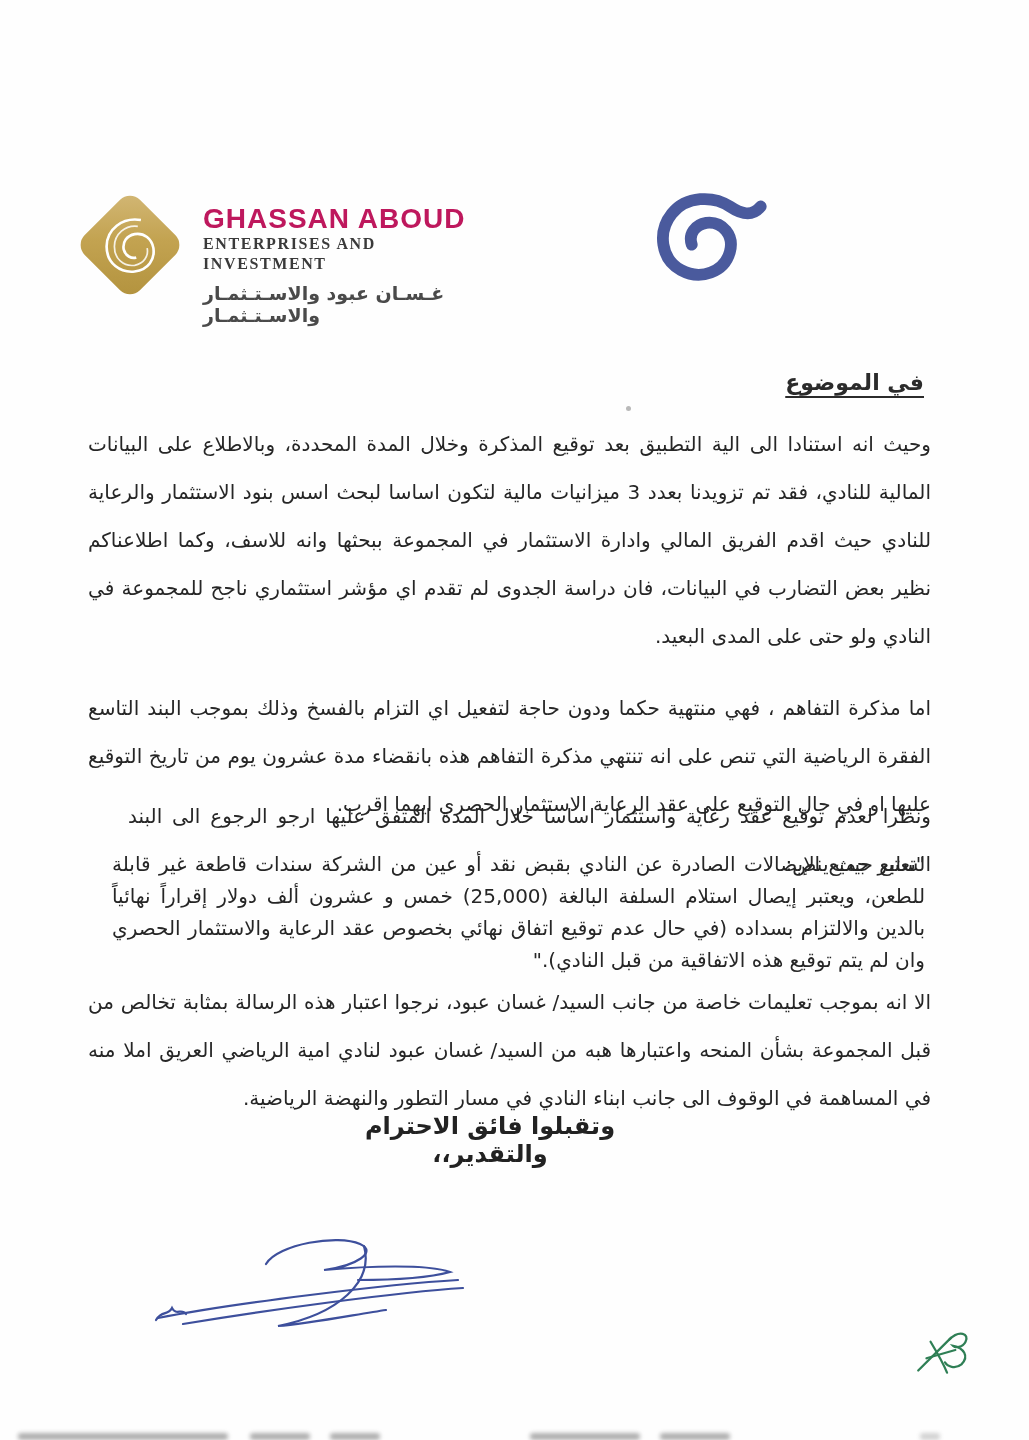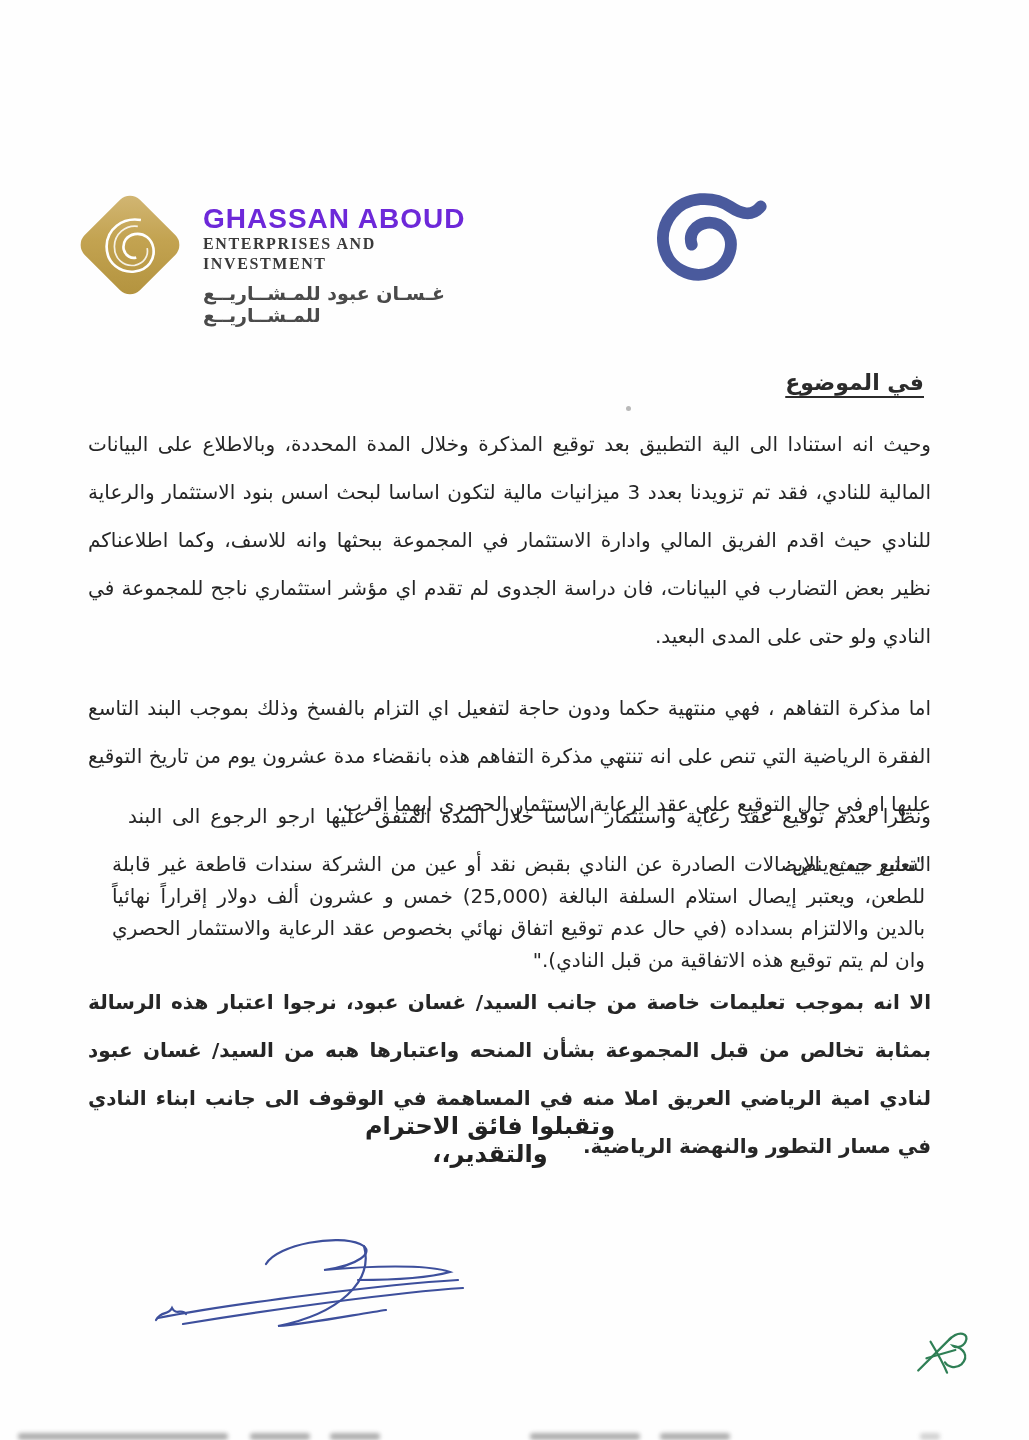--- a/index.html
+++ b/index.html
@@ -17,21 +17,21 @@
   .ga-diamond{
     position:absolute;left:16px;top:16px;width:78px;height:78px;
     transform:rotate(45deg);
     border-radius:14px;
     background:linear-gradient(135deg,#d3b877 0%,#c3a351 45%,#b2923d 100%);
   }
   .ga-diamond svg{transform:rotate(-45deg);width:78px;height:78px;display:block;}
   .ga-text{position:absolute;left:128px;top:14px;width:270px;text-align:left;}
   .ga-name{
     font-family:"Liberation Sans",sans-serif;
-    font-weight:bold;font-size:28px;letter-spacing:1px;color:#6d28d9;line-height:30px;
+    font-weight:bold;font-size:28px;letter-spacing:1px;color:#be185d;line-height:30px;
   }
   .ga-sub{
     font-family:Liberation Serif, serif;
     font-weight:bold;font-size:16px;letter-spacing:1.6px;color:#3a3a3a;line-height:20px;
   }
   .ga-ar{
     direction:rtl;font-size:19px;color:#4a4a4a;margin-top:8px;font-weight:bold;
   }
   .orient-logo{
     position:absolute;left:650px;top:172px;width:330px;height:120px;
@@ -54,21 +54,21 @@
   .para{
     position:absolute;left:88px;right:98px;
     direction:rtl;text-align:justify;
     font-size:20px;line-height:48px;color:#262626;
   }
   .p1{top:420px;}
   .p2{top:596px;}
   .p3{top:684px;}
   .p4{top:792px;margin-left:40px;}
   .quote{top:848px;left:112px;right:104px;line-height:32px;}
-  .p5{top:978px;font-weight:bold;}
+  .p5{top:978px;}
   .closing{
     position:absolute;left:340px;top:1112px;width:300px;
     direction:rtl;text-align:center;
     font-size:24px;font-weight:bold;color:#222;
   }
   .signer{
     position:absolute;left:190px;top:1170px;width:270px;
     direction:rtl;text-align:left;
     font-size:21px;font-weight:bold;color:#222;
   }
@@ -97,21 +97,21 @@
   <div class="ga-logo">
     <div class="ga-diamond">
       <svg viewBox="0 0 100 100">
         <path d="M64 18 C40 14 20 30 20 52 C20 74 38 86 56 84 C74 82 82 68 80 54 C78 42 68 34 56 36 C46 38 40 46 42 56 C44 64 52 68 58 66" fill="none" stroke="#ffffff" stroke-width="3.4"></path>
         <path d="M60 26 C44 24 30 36 30 52 C30 68 42 78 56 76 C68 74 74 64 72 54" fill="none" stroke="#ffffff" stroke-width="2.2" opacity="0.85"></path>
       </svg>
     </div>
     <div class="ga-text">
       <div class="ga-name">GHASSAN ABOUD</div>
       <div class="ga-sub">ENTERPRISES AND INVESTMENT</div>
-      <div class="ga-ar">غـسـان عبود للمـشــاريــع للمـشــاريــع</div>
+      <div class="ga-ar">غـسـان عبود والاسـتـثمـار والاسـتـثمـار</div>
     </div>
   </div>
 
   <div class="orient-logo">
     <svg class="orient-mark" viewBox="0 0 130 105">
       <path d="M122 20 C112 32 100 28 88 20 C70 8 40 8 24 28 C8 48 12 78 34 90 C56 102 82 92 88 70 C93 52 80 36 62 38 C50 40 42 50 46 62" fill="none" stroke="#4a5a9d" stroke-width="13" stroke-linecap="round"></path>
     </svg>
   </div>
 
   <div class="subject">في الموضوع</div>

